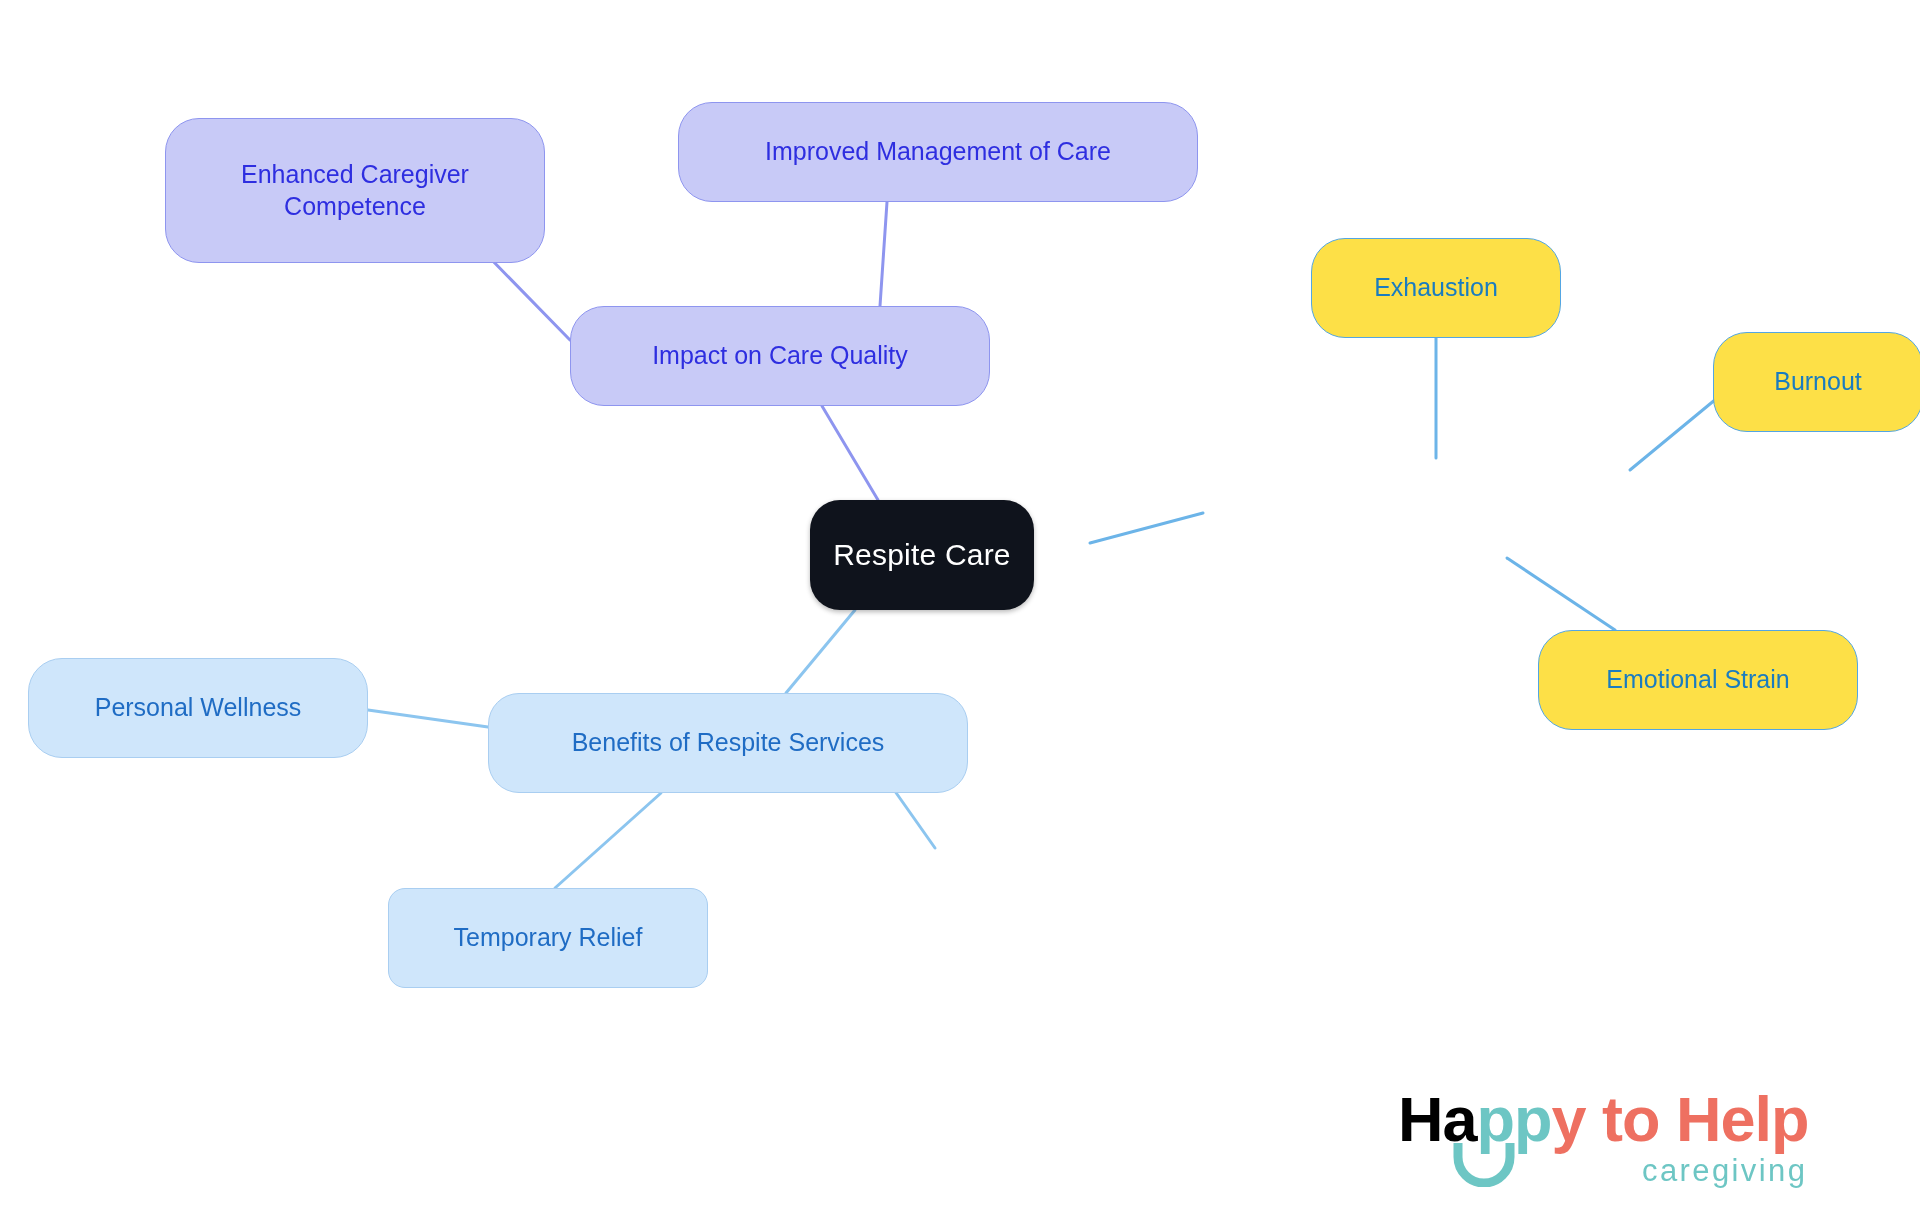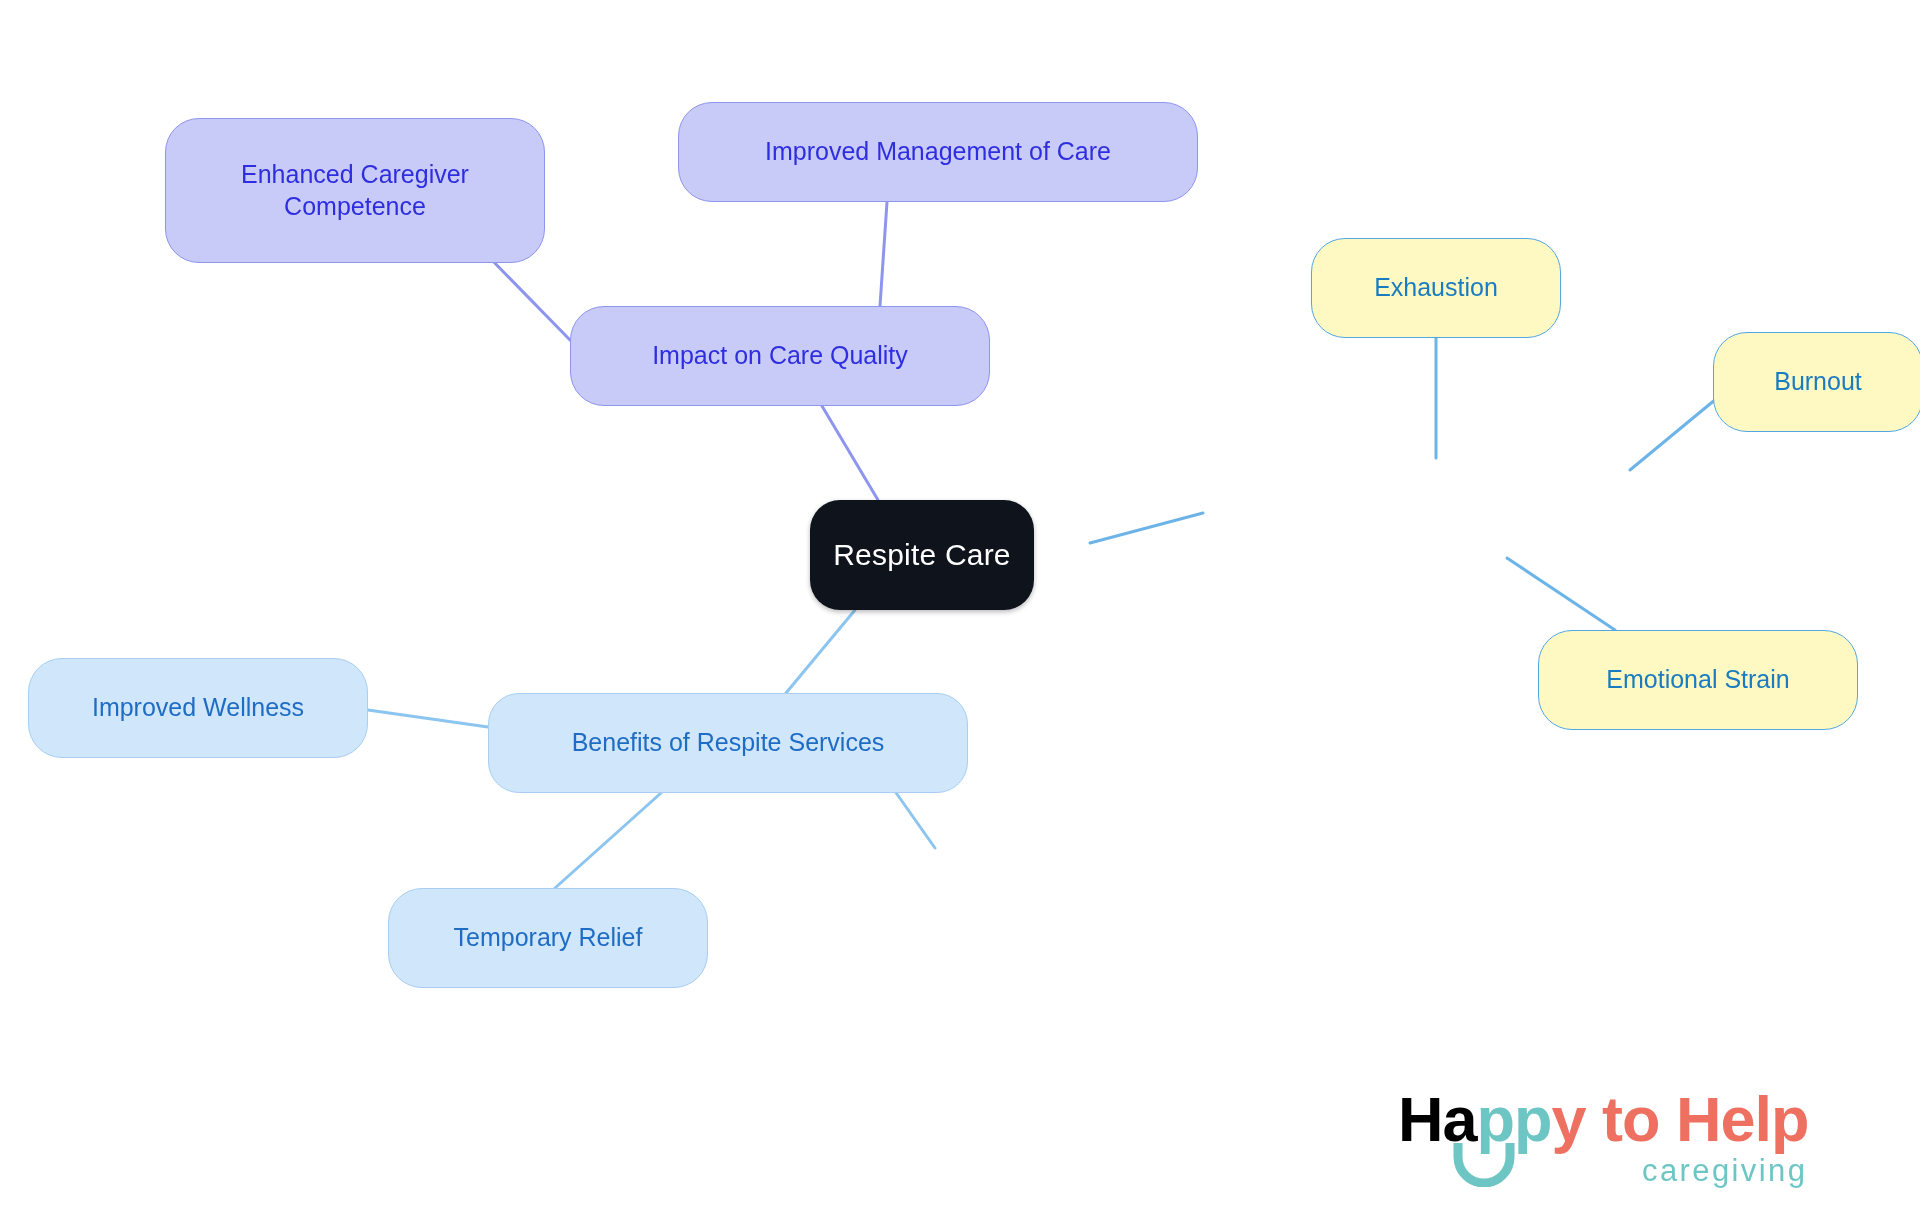--- a/index.html
+++ b/index.html
@@ -45,21 +45,21 @@
     box-shadow: 0 2px 5px rgba(0,0,0,0.28);
   }
   .node-purple {
     background: #c8caf7;
     border: 1.6px solid #8e95ef;
     color: #2e2ee0;
     border-radius: 34px;
     font-size: 25px;
   }
   .node-blue-strong {
-    background: #fef9c3;
+    background: #fde047;
     border: 1.6px solid #53a6e3;
     color: #1a7cc0;
     border-radius: 34px;
     font-size: 25px;
   }
   .node-blue-light {
     background: #cfe6fb;
     border: 1.6px solid #a9cef1;
     color: #1f6cc4;
     border-radius: 34px;
@@ -125,22 +125,22 @@
   <div class="node node-purple" id="node-b0" style="left: 570px; top: 306px; width: 420px; height: 100px;">Impact on Care Quality</div>
   <div class="node node-purple" id="node-b0c0" style="left: 133px; top: 118px; width: 380px; height: 145px; margin-left: 32px;">Enhanced Caregiver
 Competence</div>
   <div class="node node-purple" id="node-b0c1" style="left: 678px; top: 102px; width: 520px; height: 100px;">Improved Management of Care</div>
 
   <div class="node node-blue-strong" id="node-b1c0" style="left: 1311px; top: 238px; width: 250px; height: 100px;">Exhaustion</div>
   <div class="node node-blue-strong" id="node-b1c1" style="left: 1713px; top: 332px; width: 210px; height: 100px;">Burnout</div>
   <div class="node node-blue-strong" id="node-b1c2" style="left: 1538px; top: 630px; width: 320px; height: 100px;">Emotional Strain</div>
 
   <div class="node node-blue-light" id="node-b2" style="left: 488px; top: 693px; width: 480px; height: 100px; border-radius: 31px;">Benefits of Respite Services</div>
-  <div class="node node-blue-light" id="node-b2c0" style="left: 28px; top: 658px; width: 340px; height: 100px;">Improved Wellness</div>
-  <div class="node node-blue-light" id="node-b2c1" style="left: 388px; top: 888px; width: 320px; height: 100px;">Temporary Relief</div>
+  <div class="node node-blue-light" id="node-b2c0" style="left: 28px; top: 658px; width: 340px; height: 100px;">Personal Wellness</div>
+  <div class="node node-blue-light" id="node-b2c1" style="left: 388px; top: 888px; width: 320px; height: 100px; border-radius: 17px;">Temporary Relief</div>
 
   <div id="brand-logo">
     <div class="logo-wordmark" id="logo-wordmark"><span style="color: #000000;">Ha</span><span style="color: rgb(109, 198, 196);">pp</span><span style="color: rgb(238, 112, 97);">y </span><span style="color: rgb(238, 112, 97);">to </span><span style="color: rgb(238, 112, 97);">Help</span></div>
     <svg class="logo-smile" viewBox="0 0 62 46" xmlns="http://www.w3.org/2000/svg">
       <path id="smile-path" d="M5 2 L5 16 A26 26 0 0 0 57 16 L57 2" fill="none" stroke="#6dc6c4" stroke-width="9" stroke-linecap="butt"></path>
     </svg>
     <div class="logo-sub" id="logo-sub" style="color: rgb(109, 198, 196);">caregiving</div>
   </div>
 
 </div>

